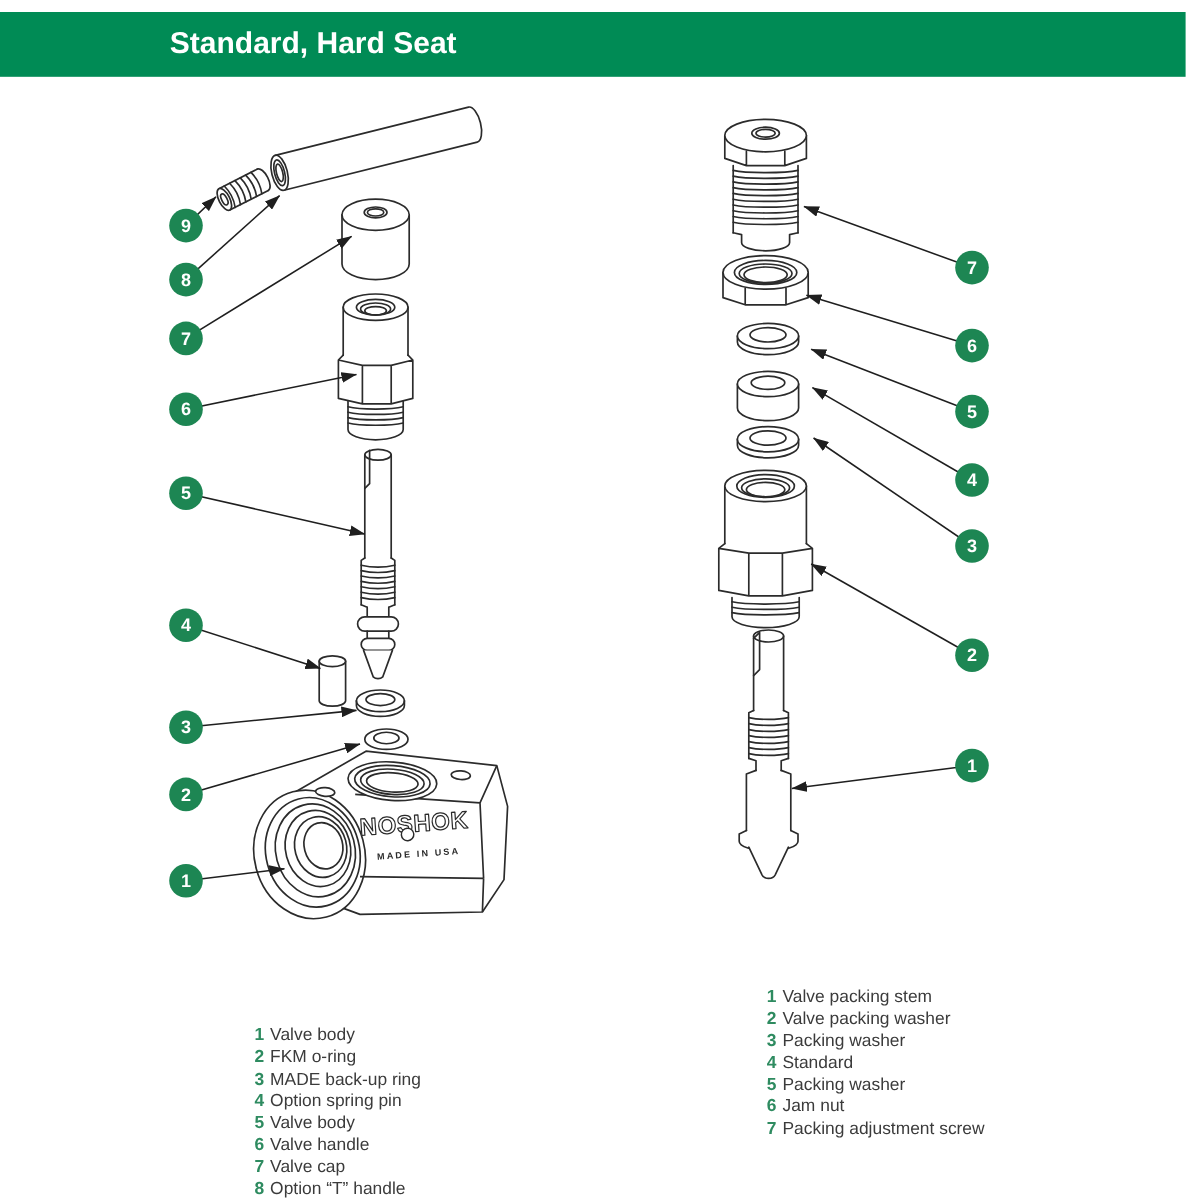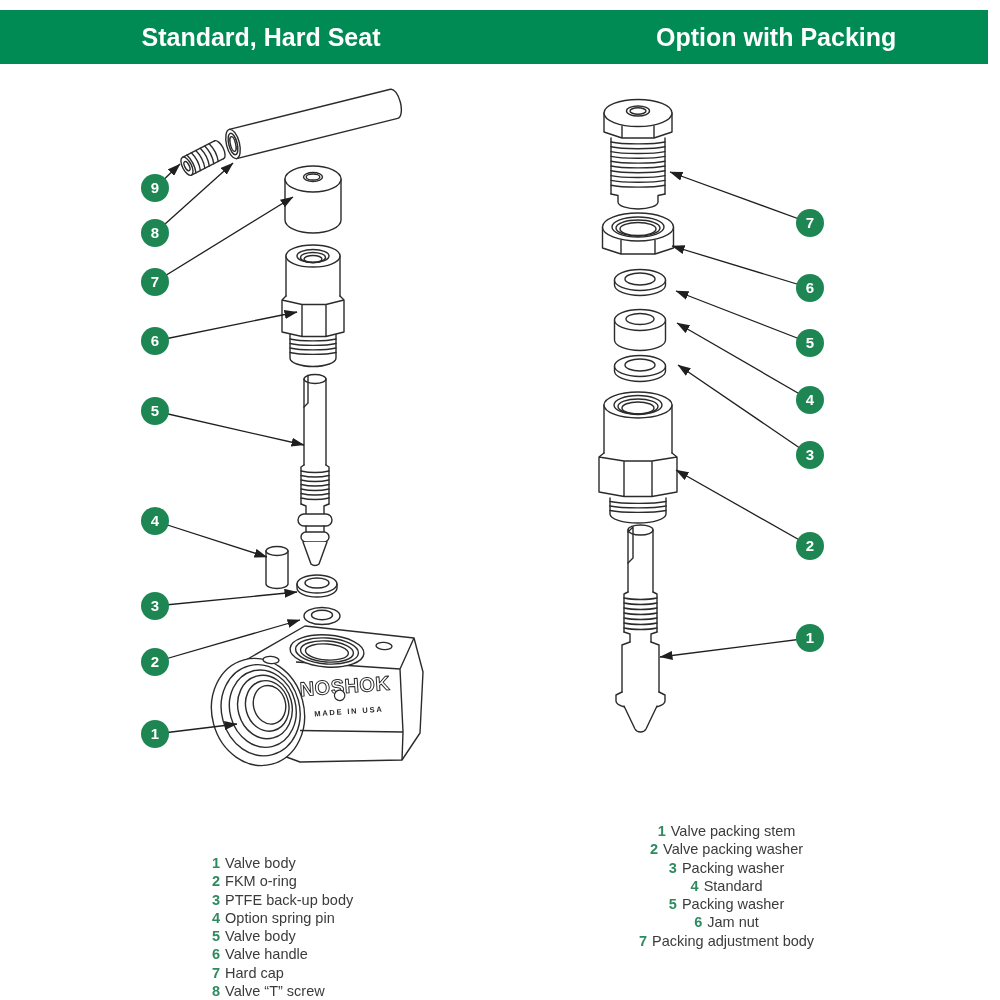--- a/index.html
+++ b/index.html
@@ -8,35 +8,34 @@
   .header-bar{position:absolute;left:0;top:10px;width:1000px;height:54px;background:#008B55;}
   .htitle{position:absolute;top:50%;transform:translateY(-50%);color:#fff;font-weight:bold;
           font-size:25px;text-align:center;white-space:nowrap;}
   .htitle.left{left:141px;width:240px;}
   .htitle.right{left:656px;width:240px;}
   .diagram{position:absolute;top:80px;width:500px;height:720px;}
   .diagram.left{left:0;}
   .diagram.right{left:500px;}
   .legend{position:absolute;font-size:14.5px;line-height:18.3px;color:#3B3B3B;}
   .legend.left{left:212px;top:822px;margin-top:32px;}
-  .legend.right{left:639px;top:822px;text-align:center;}
+  .legend.right{left:639px;top:822px;}
   .lrow{white-space:nowrap;}
   .lnum{color:#2E8B60;font-weight:bold;margin-right:5px;}
   .cot{font-weight:bold;font-size:15px;}
   .logo-text{font-weight:bold;font-size:20px;letter-spacing:0.5px;}
   .made-text{font-size:7.5px;letter-spacing:1.8px;font-weight:bold;}
 </style>
 </head>
 <body>
 
 <div class="page">
 
   <div class="header-bar">
     <div class="htitle left">Standard, Hard Seat</div>
-    <div class="htitle right">Option with Packing</div>
   </div>
 
   <svg class="diagram left" viewBox="0 0 500 720" xmlns="http://www.w3.org/2000/svg">
     <defs>
       <marker id="ah" markerWidth="13" markerHeight="9" refX="12.5" refY="4.5" orient="auto" markerUnits="userSpaceOnUse">
         <path d="M0,0 L13,4.5 L0,9 Z" fill="#1F1F1F"></path>
       </marker>
     </defs>
 
     <g transform="translate(203,78) rotate(-27)" fill="none" stroke="#2B2B2B" stroke-width="1.4" stroke-linecap="round">
@@ -276,32 +275,32 @@
       <g>
           <circle cx="310" cy="558" r="14" fill="#1D8653"></circle>
           <text class="cot" x="310" y="563.2" text-anchor="middle" fill="#fff">1</text>
         </g>
     </g>
   </svg>
 
   <div class="legend left">
     <div class="lrow"><span class="lnum">1</span><span>Valve body</span></div>
     <div class="lrow"><span class="lnum">2</span><span>FKM o-ring</span></div>
-    <div class="lrow"><span class="lnum">3</span><span>PTFE back-up body</span></div>
+    <div class="lrow"><span class="lnum">3</span><span>MADE back-up ring</span></div>
     <div class="lrow"><span class="lnum">4</span><span>Option spring pin</span></div>
     <div class="lrow"><span class="lnum">5</span><span>Valve body</span></div>
     <div class="lrow"><span class="lnum">6</span><span>Valve handle</span></div>
-    <div class="lrow"><span class="lnum">7</span><span>Hard cap</span></div>
-    <div class="lrow"><span class="lnum">8</span><span>Valve “T” screw</span></div>
+    <div class="lrow"><span class="lnum">7</span><span>Valve cap</span></div>
+    <div class="lrow"><span class="lnum">8</span><span>Option “T” handle</span></div>
     <div class="lrow"><span class="lnum">9</span><span>Set screw</span></div>
   </div>
 
   <div class="legend right">
     <div class="lrow"><span class="lnum">1</span><span>Valve packing stem</span></div>
     <div class="lrow"><span class="lnum">2</span><span>Valve packing washer</span></div>
     <div class="lrow"><span class="lnum">3</span><span>Packing washer</span></div>
     <div class="lrow"><span class="lnum">4</span><span>Standard</span></div>
     <div class="lrow"><span class="lnum">5</span><span>Packing washer</span></div>
     <div class="lrow"><span class="lnum">6</span><span>Jam nut</span></div>
-    <div class="lrow"><span class="lnum">7</span><span>Packing adjustment body</span></div>
+    <div class="lrow"><span class="lnum">7</span><span>Packing adjustment screw</span></div>
   </div>
 
 </div>
 
 </body></html>

